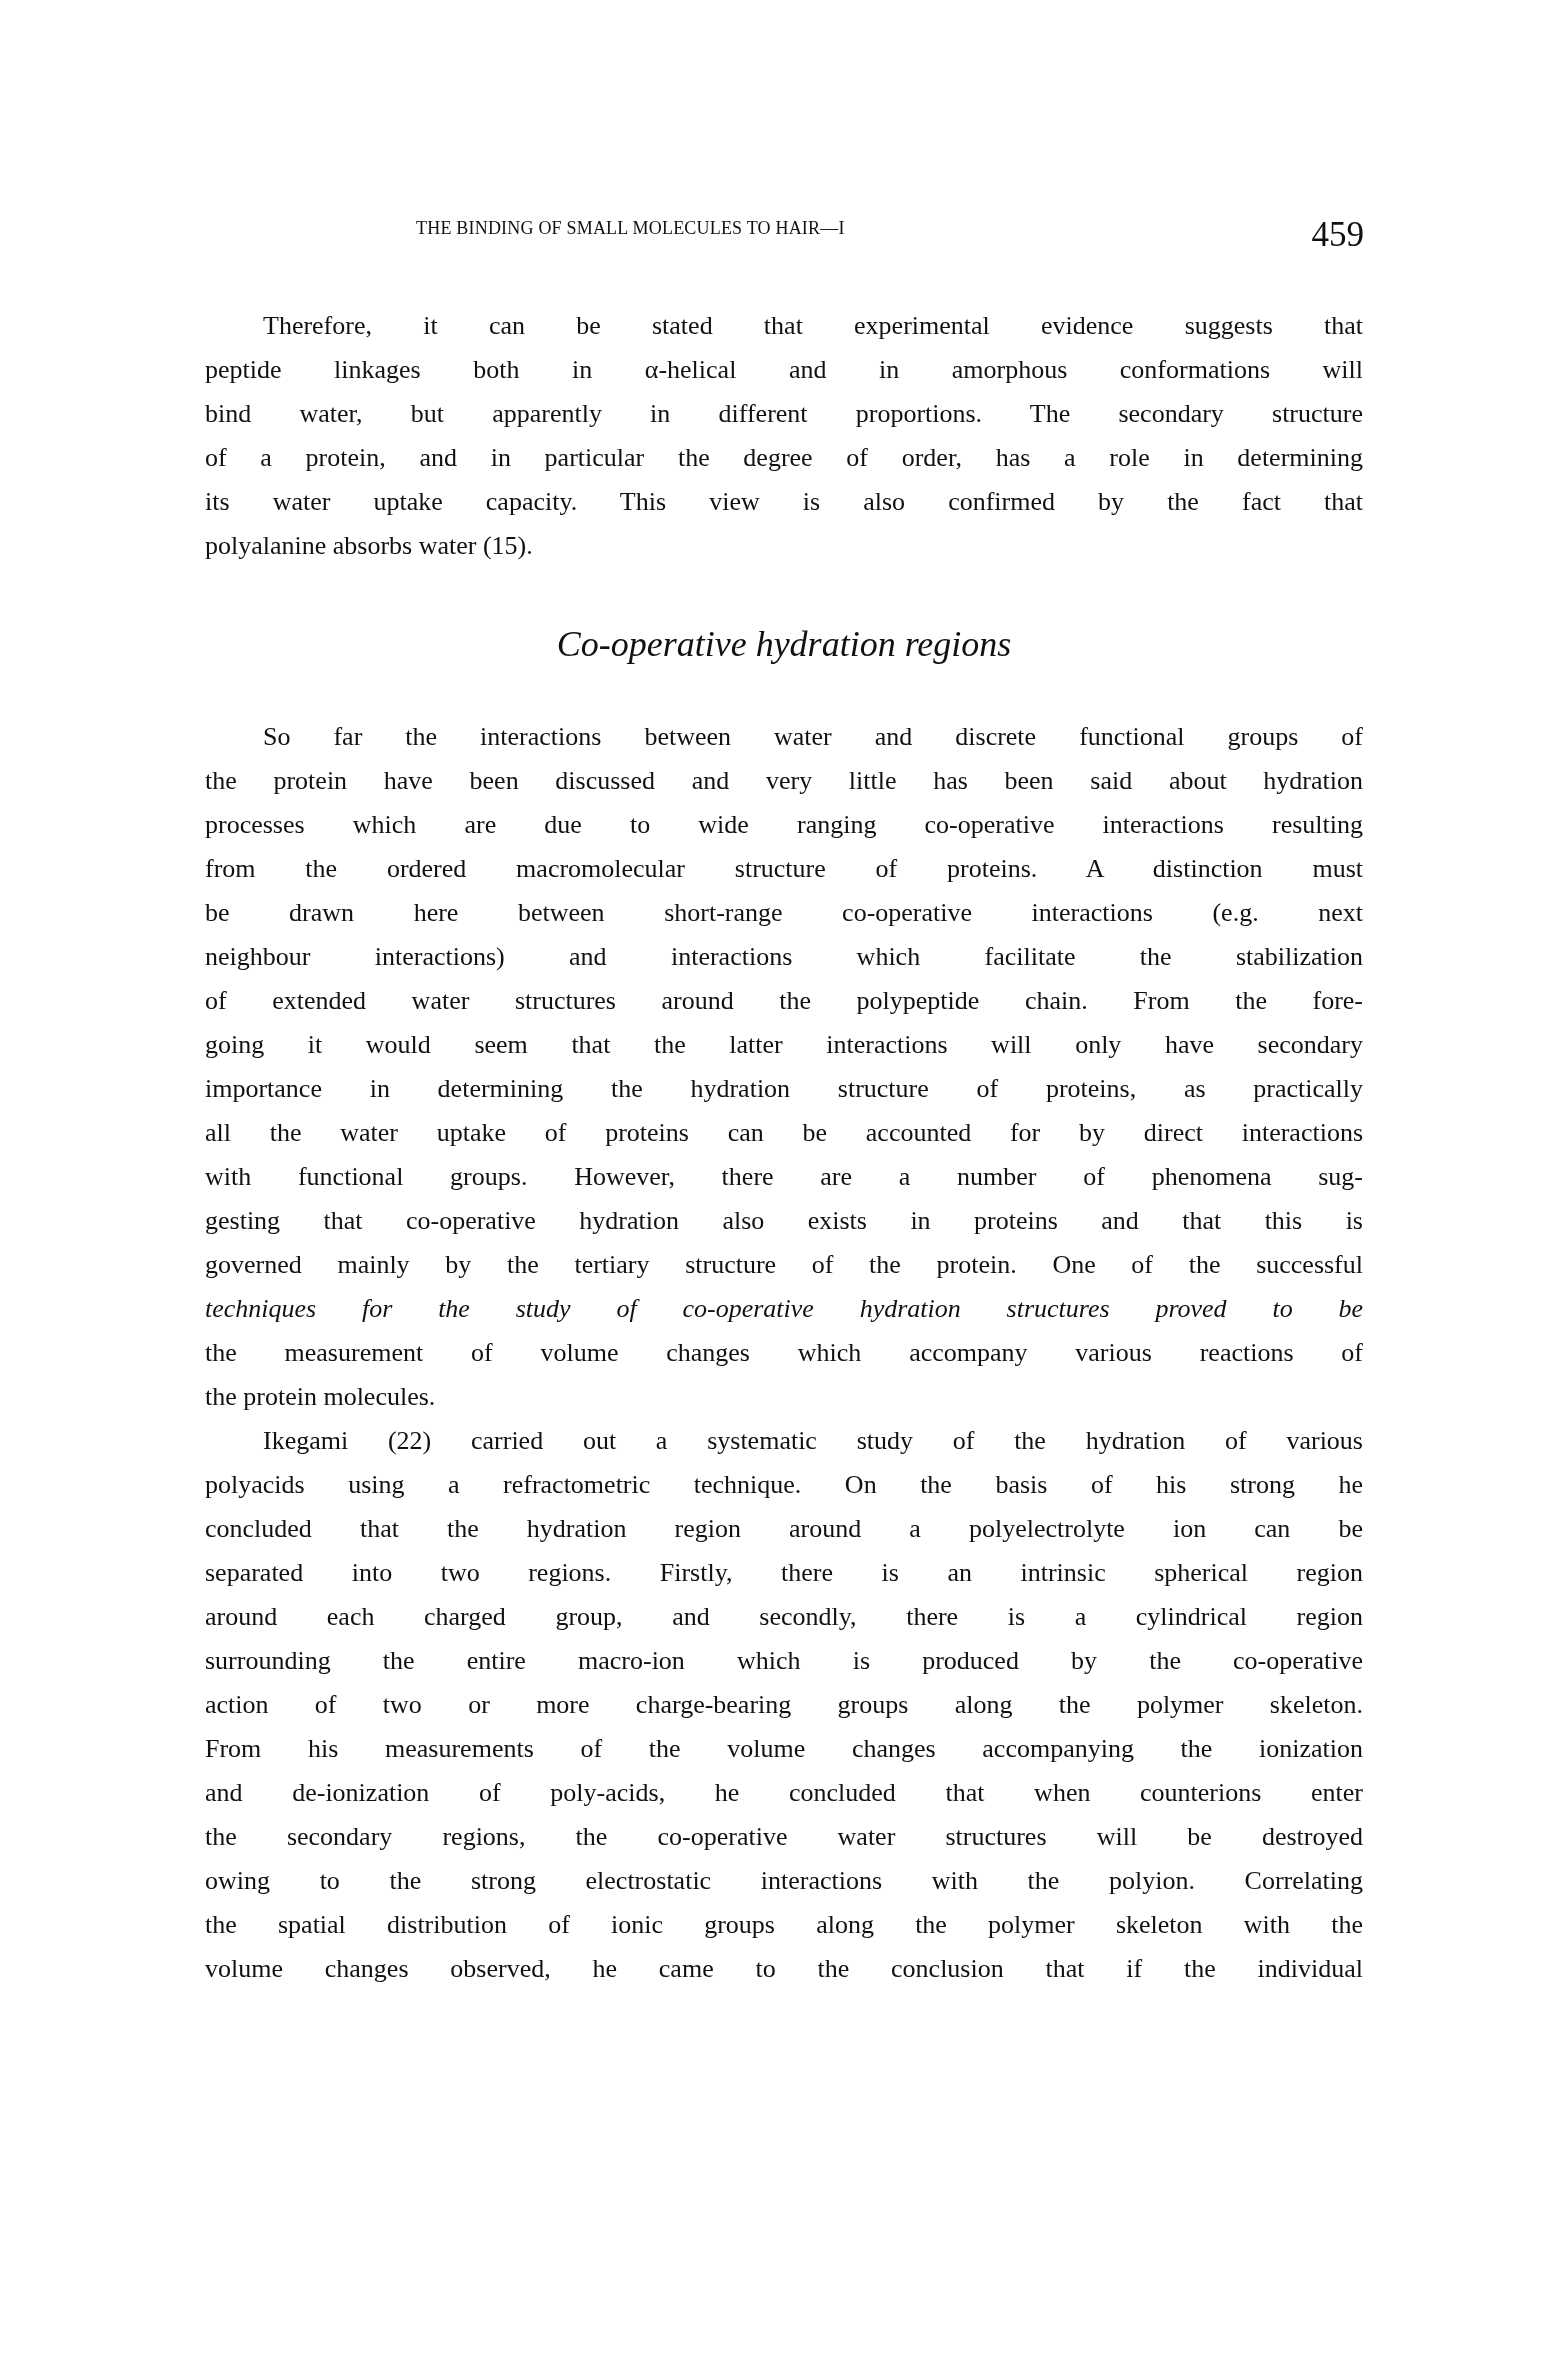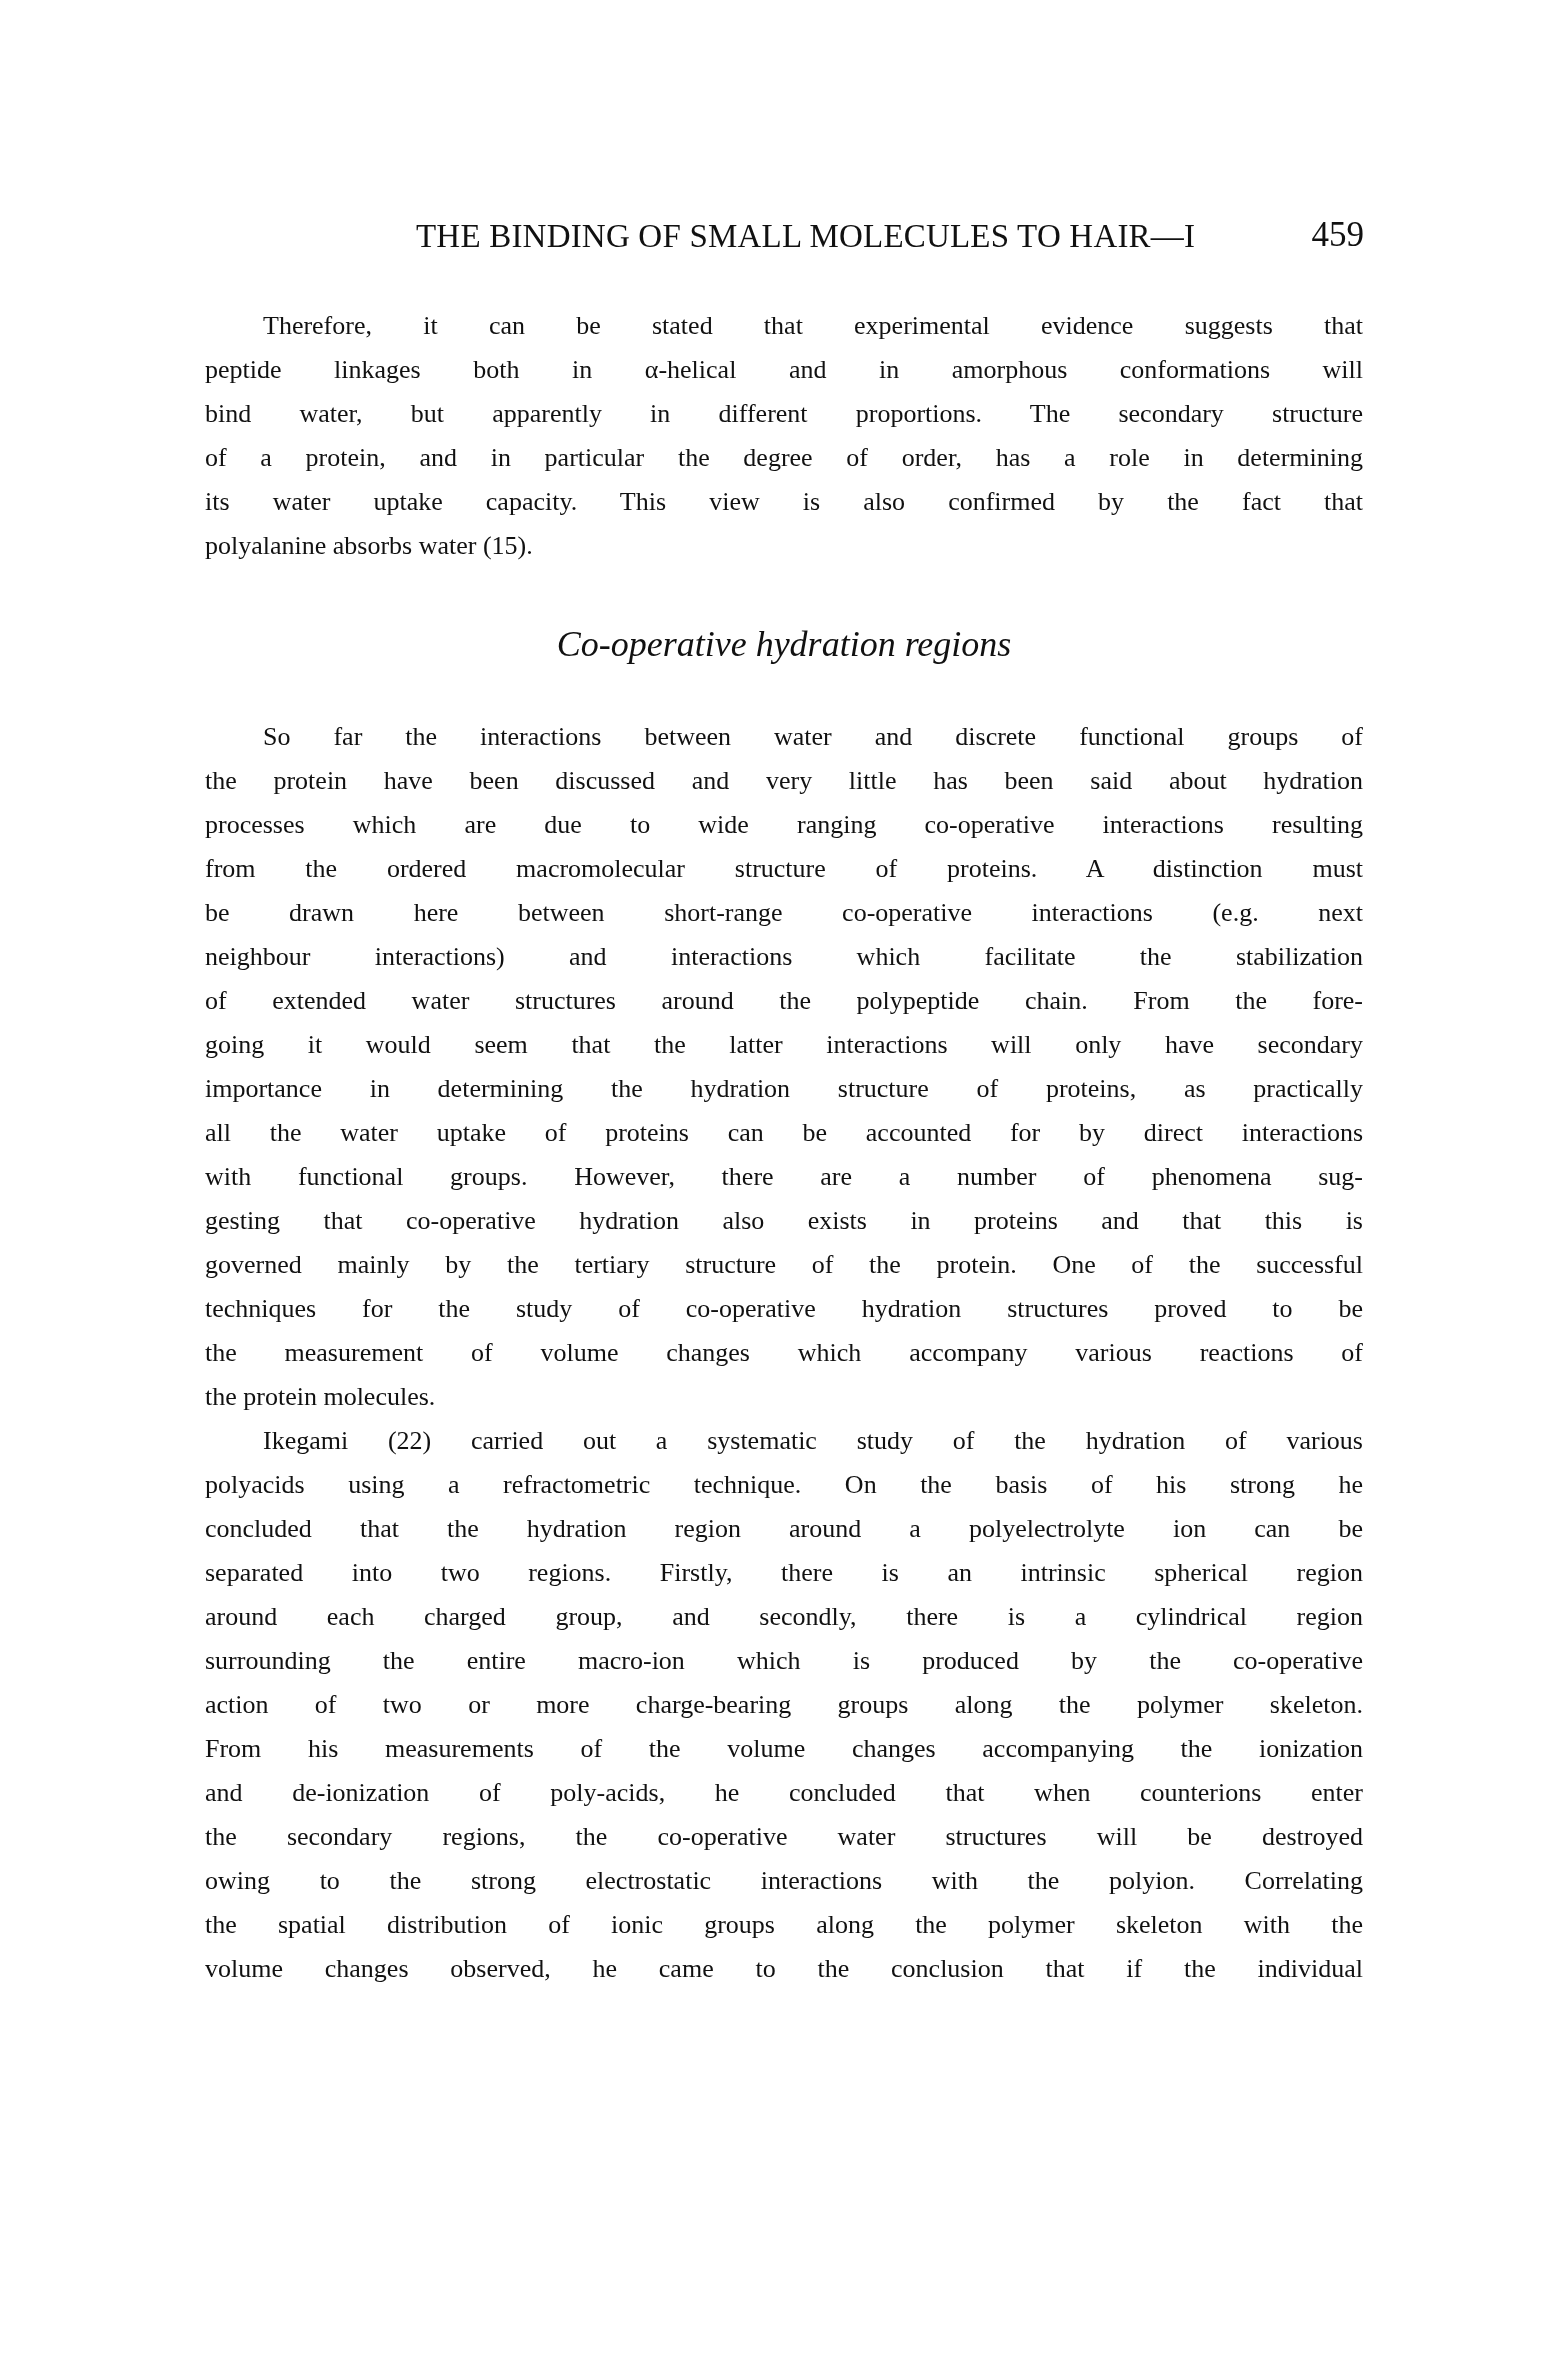--- a/index.html
+++ b/index.html
@@ -1,19 +1,19 @@
 <!DOCTYPE html>
 <html style="font-size:15px"><head>
 <meta charset="utf-8">
 <style>
   html, body { margin: 0; padding: 0; background: #ffffff; }
   body { width: 1566px; height: 2358px; position: relative; overflow: hidden;
          font-family: "Liberation Serif", "DejaVu Serif", serif; color: #111; }
   .header { position: absolute; top: 218px; left: 416px; width: 737px;
-            font-size: 33px; letter-spacing: 0.2px; white-space: nowrap; }
+            font-size: 18px; letter-spacing: 0.2px; white-space: nowrap; }
   .pagenum { position: absolute; top: 215px; left: 1306px; width: 58px; text-align: right; font-size: 35px; }
   .block { position: absolute; left: 205px; width: 1158px; }
   .line { height: 44px; line-height: 44px; font-size: 26px;
           text-align: justify; text-align-last: justify; white-space: nowrap; overflow: visible; }
   .line.last { text-align-last: left; }
   .line.indent { padding-left: 58px; }
   .heading { position: absolute; left: 205px; width: 1158px; top: 623px; text-align: center;
              font-style: italic; font-size: 36px; line-height: 43px; }
   #p1 { top: 304px; }
   #p2 { top: 715px; }
@@ -42,21 +42,21 @@
   <div class="line" style="white-space: normal;">from the ordered macromolecular structure of proteins. A distinction must</div>
   <div class="line" style="white-space: normal;">be drawn here between short-range co-operative interactions (e.g. next</div>
   <div class="line" style="white-space: normal;">neighbour interactions) and interactions which facilitate the stabilization</div>
   <div class="line" style="white-space: normal;">of extended water structures around the polypeptide chain. From the fore-</div>
   <div class="line" style="white-space: normal;">going it would seem that the latter interactions will only have secondary</div>
   <div class="line" style="white-space: normal;">importance in determining the hydration structure of proteins, as practically</div>
   <div class="line" style="white-space: normal;">all the water uptake of proteins can be accounted for by direct interactions</div>
   <div class="line" style="white-space: normal;">with functional groups. However, there are a number of phenomena sug-</div>
   <div class="line" style="white-space: normal;">gesting that co-operative hydration also exists in proteins and that this is</div>
   <div class="line" style="white-space: normal;">governed mainly by the tertiary structure of the protein. One of the successful</div>
-  <div class="line" style="white-space: normal;">techniques for the study of co-operative hydration structures proved to be</div>
+  <div class="line" style="white-space: normal; font-style: italic;">techniques for the study of co-operative hydration structures proved to be</div>
   <div class="line" style="white-space: normal;">the measurement of volume changes which accompany various reactions of</div>
   <div class="line last" style="white-space: normal;">the protein molecules.</div>
   <div class="line indent" style="white-space: normal;">Ikegami (22) carried out a systematic study of the hydration of various</div>
   <div class="line" style="white-space: normal;">polyacids using a refractometric technique. On the basis of his strong he</div>
   <div class="line" style="white-space: normal;">concluded that the hydration region around a polyelectrolyte ion can be</div>
   <div class="line" style="white-space: normal;">separated into two regions. Firstly, there is an intrinsic spherical region</div>
   <div class="line" style="white-space: normal;">around each charged group, and secondly, there is a cylindrical region</div>
   <div class="line" style="white-space: normal;">surrounding the entire macro-ion which is produced by the co-operative</div>
   <div class="line" style="white-space: normal;">action of two or more charge-bearing groups along the polymer skeleton.</div>
   <div class="line" style="white-space: normal;">From his measurements of the volume changes accompanying the ionization</div>

